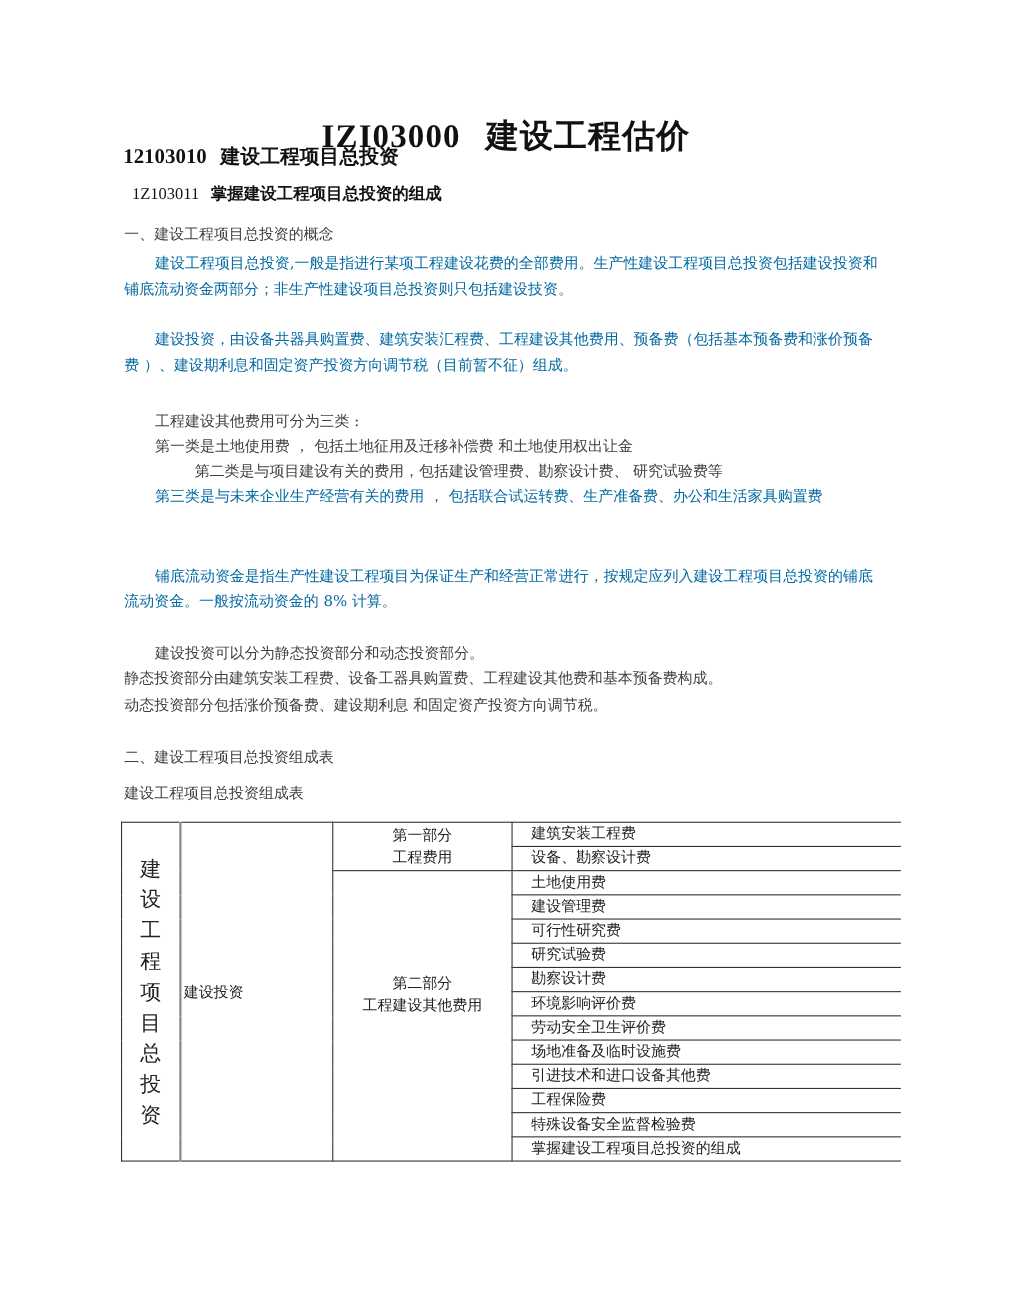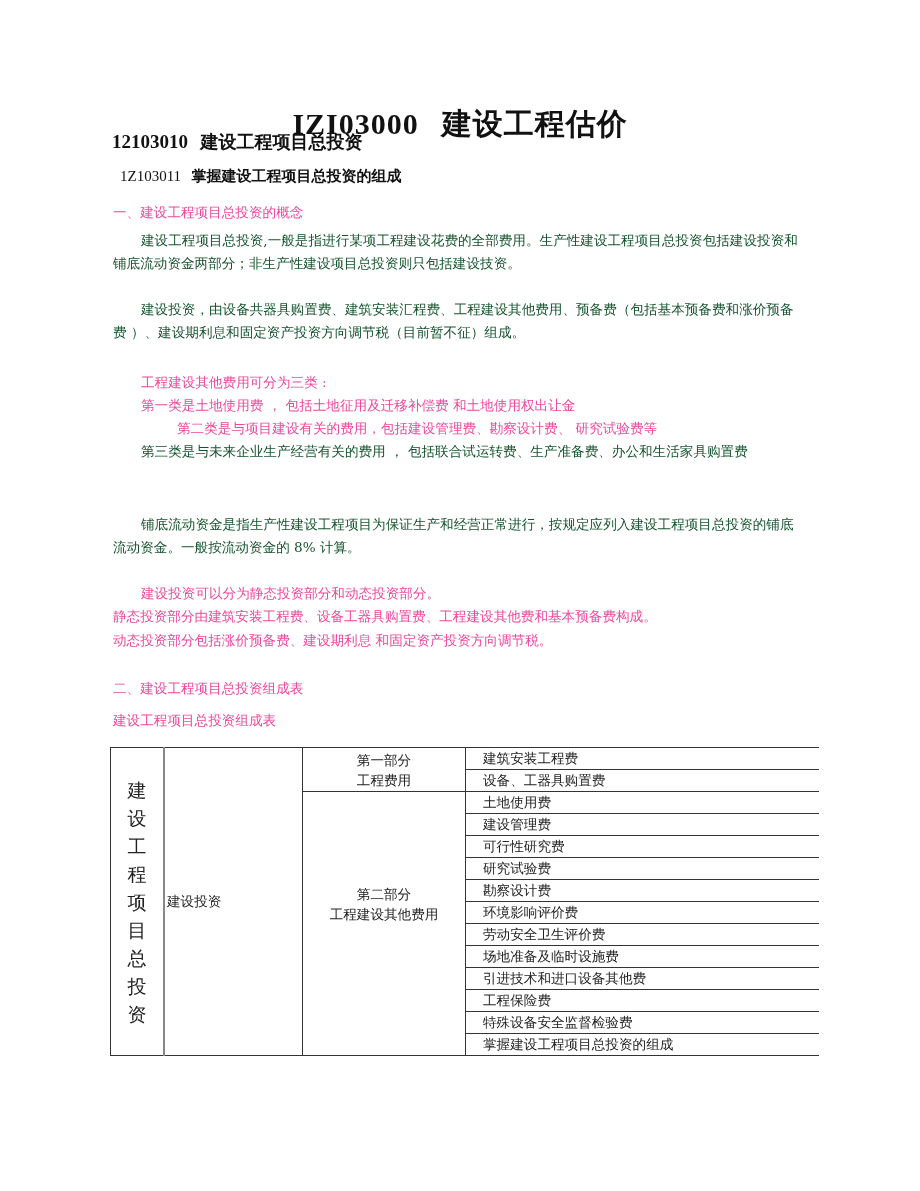--- a/index.html
+++ b/index.html
@@ -5,23 +5,23 @@
   html, body { margin: 0; padding: 0; background: #ffffff; }
   body { width: 920px; height: 1191px; position: relative; overflow: hidden;
          font-family: "DejaVu Serif", "Liberation Serif", serif; color: #111; }
   .abs { position: absolute; white-space: nowrap; }
   .title { top: 80px; left: 0; width: 920px; text-align: center; font-size: 30px; font-weight: bold; letter-spacing: 1px; margin-top: 24px; }
   .title .code { font-family: "Liberation Serif", serif; font-weight: bold; }
   .h2 { top: 130px; left: 112px; font-size: 18px; font-weight: bold; }
   .h2 .code { font-family: "Liberation Serif", serif; font-weight: bold; font-size: 19px; }
   .h3 { top: 167px; left: 120px; font-size: 15px; font-weight: bold; }
   .h3 .code { font-family: "Liberation Serif", serif; font-weight: normal; }
-  .p { font-size: 13.6px; line-height: 23px; left: 113px; width: 690px; white-space: normal; color: #14532d; }
+  .p { font-size: 13.6px; line-height: 23px; left: 113px; width: 690px; white-space: normal; color: #0369a1; }
   .indent { text-indent: 28px; }
-  .line { font-size: 13.6px; left: 113px; color: #ec4899; }
+  .line { font-size: 13.6px; left: 113px; color: #404040; }
   .line.ind { left: 141px; }
 
   table.comp { position: absolute; top: 747px; left: 110px; border-collapse: collapse;
                font-size: 13.6px; color: #222; table-layout: fixed; }
   table.comp td { padding: 0; vertical-align: middle; }
   .c1 { width: 52px; border: 1px solid #333; border-right: 2px solid #888; text-align: center; }
   .c1 span { display: block; font-size: 19px; line-height: 28px; }
   .c2 { width: 135px; border-top: 1px solid #333; border-bottom: 1px solid #333; border-right: 1px solid #333; padding-left: 2px !important; vertical-align: middle; }
   .c3 { width: 162px; border-top: 1px solid #333; border-bottom: 1px solid #333; border-right: 1px solid #333; text-align: center; line-height: 20px; }
   .c4 { width: 336px; height: 21px; border-top: 1px solid #333; border-bottom: 1px solid #333; padding-left: 17px !important; line-height: 21px; }
@@ -77,21 +77,21 @@
           <span>资</span>
         </td>
         <td class="c2" rowspan="14">建设投资</td>
         <td class="c3" rowspan="2">
           <div>第一部分</div>
           <div>工程费用</div>
         </td>
         <td class="c4">建筑安装工程费</td>
       </tr>
       <tr>
-        <td class="c4">设备、工器具购置费</td>
+        <td class="c4">设备、勘察设计费</td>
       </tr>
       <tr>
         <td class="c3" rowspan="12" style="vertical-align: middle; padding-bottom: 40px;">
           <div>第二部分</div>
           <div>工程建设其他费用</div>
         </td>
         <td class="c4">土地使用费</td>
       </tr>
       <tr>
         <td class="c4">建设管理费</td>

